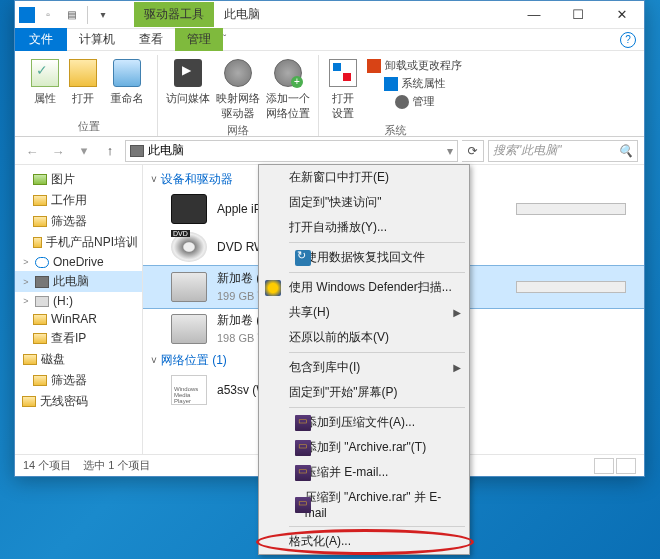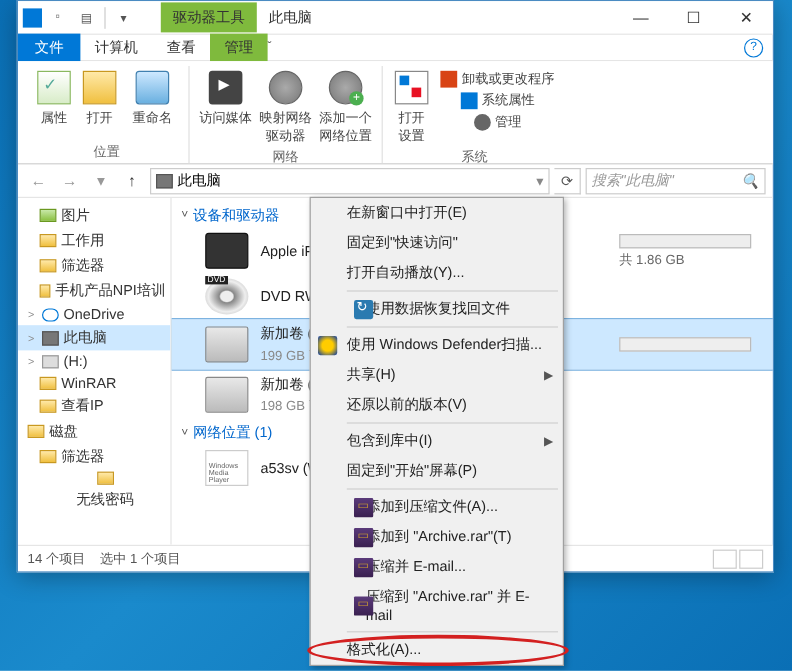--- a/index.html
+++ b/index.html
@@ -249,38 +249,37 @@
           <span>查看IP</span>
         </div>
         <div class="tree-item" style="padding-left: 8px;">
           <span class="folder-icon"></span>
           <span>磁盘</span>
         </div>
         <div class="tree-item" style="padding-left: 18px;">
           <span class="folder-icon"></span>
           <span>筛选器</span>
         </div>
-        <div class="tree-item" style="padding-left: 22px; flex-direction: column;">
+        <div class="tree-item" style="padding-left: 7px;">
           <span class="folder-icon"></span>
           <span>无线密码</span>
         </div>
       </div>
     <div class="content" id="content-pane">
         <div class="section-header">
           <span class="chev">˅</span>
           <span>设备和驱动器</span>
         </div>
         <div class="device-row">
           <span class="dev-icon phone"></span>
           <div class="dev-info">
             <span class="dev-name">Apple iPhone</span>
           </div>
           <div class="capacity">
             <div class="capbar"></div>
-            <div class="captext">共 1.86 GB</div>
           </div>
         </div>
         <div class="device-row">
           <span class="dev-icon dvd"></span>
           <div class="dev-info">
             <span class="dev-name">DVD RW 驱动器</span>
           </div>
         </div>
         <div class="device-row sel">
           <span class="dev-icon hdd"></span>

